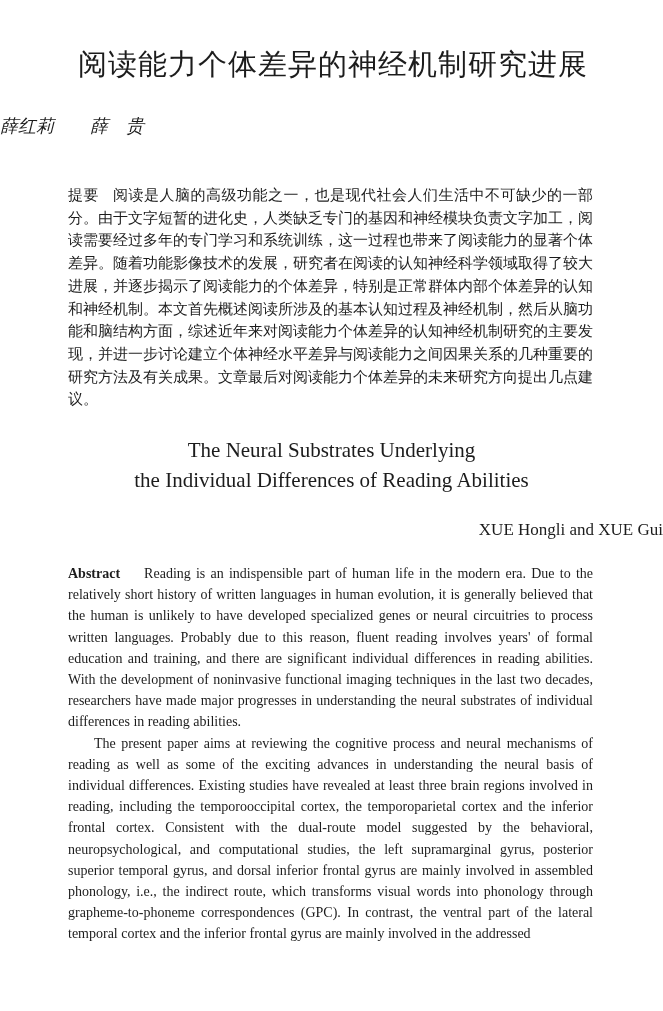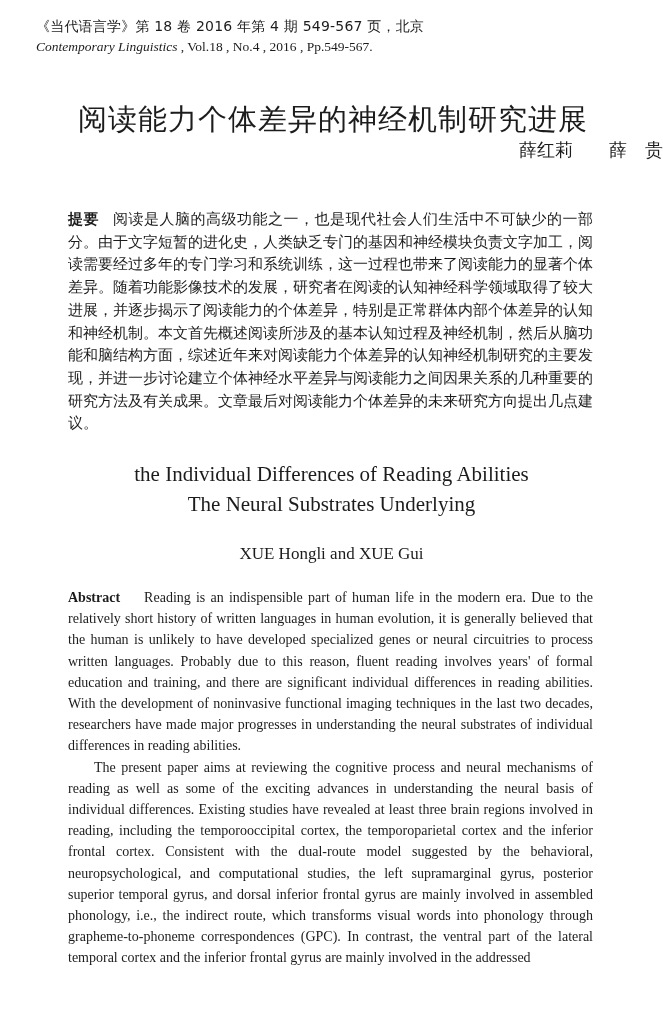--- a/index.html
+++ b/index.html
@@ -29,48 +29,49 @@
   
   .title-cn {
     margin: 45px 0 0 3px;
     text-align: center;
     font-family: "DejaVu Sans", sans-serif;
     font-weight: 500;
     font-size: 29px; line-height: 38px;
     letter-spacing: 1px;
   }
   .authors-cn {
-    text-align: right;
+    margin-top: 31px;
+    text-align: left;
     font-family: "DejaVu Sans", sans-serif;
-    font-size: 18px; line-height: 23px;
+    font-size: 18px; line-height: 23px; font-style: italic;
   }
 
   
   .abstract-cn {
     margin: 47px auto 0 68px;
     width: 525px;
     font-family: "DejaVu Sans", sans-serif;
     font-size: 15px; line-height: 22.7px;
     text-align: justify;
     text-justify: inter-character;
   }
   .abstract-cn p { margin: 0; }
-  .cn-label { font-weight: bold; margin-right: 14px; margin-top: 48px; }
+  .cn-label { font-weight: normal; margin-right: 14px; margin-top: 48px; }
 
   
   .title-en {
     margin-top: 25px;
     text-align: center;
     font-family: "Liberation Serif", serif;
     font-weight: normal;
     font-size: 21px; line-height: 29.5px;
   }
   .authors-en {
     margin-top: 24px;
-    text-align: center;
+    text-align: right;
     font-family: "Liberation Serif", serif;
     font-size: 17px; line-height: 21px;
   }
 
   
   .abstract-en {
     margin: 23px auto 0 68px;
     width: 525px;
     font-family: "Liberation Serif", serif;
     font-size: 14px; line-height: 21.2px;
@@ -78,40 +79,34 @@
   }
   .abstract-en p { margin: 0; }
   .en-label { font-weight: bold; margin-right: 24px; }
   .abstract-en .para-indent { text-indent: 26px; }
 </style>
 </head>
 <body>
 
 <div class="page">
 
-  <header class="jheader">
-    <div class="jheader-cn">《当代语言学》第 18 卷 2016 年第 4 期 549-567 页，北京</div>
-    <div class="jheader-en">
-      <span class="journal-name">Contemporary Linguistics</span><span> , Vol.18 , No.4 , 2016 , Pp.549-567.</span>
-    </div>
-  </header>
 
   <h1 class="title-cn">阅读能力个体差异的神经机制研究进展</h1>
 
   <div class="authors-cn">薛红莉　　薛　贵</div>
 
   <section class="abstract-cn">
     <p>
       <span class="cn-label">提要</span><span>阅读是人脑的高级功能之一，也是现代社会人们生活中不可缺少的一部分。由于文字短暂的进化史，人类缺乏专门的基因和神经模块负责文字加工，阅读需要经过多年的专门学习和系统训练，这一过程也带来了阅读能力的显著个体差异。随着功能影像技术的发展，研究者在阅读的认知神经科学领域取得了较大进展，并逐步揭示了阅读能力的个体差异，特别是正常群体内部个体差异的认知和神经机制。本文首先概述阅读所涉及的基本认知过程及神经机制，然后从脑功能和脑结构方面，综述近年来对阅读能力个体差异的认知神经机制研究的主要发现，并进一步讨论建立个体神经水平差异与阅读能力之间因果关系的几种重要的研究方法及有关成果。文章最后对阅读能力个体差异的未来研究方向提出几点建议。</span>
     </p>
   </section>
 
   <h2 class="title-en">
+    <div>The Neural Substrates Underlying</div>
     <div>the Individual Differences of Reading Abilities</div>
-    <div>The Neural Substrates Underlying</div>
   </h2>
 
   <div class="authors-en">XUE Hongli and XUE Gui</div>
 
   <section class="abstract-en">
     <p>
       <span class="en-label">Abstract</span><span>Reading is an indispensible part of human life in the modern era. Due to the relatively short history of written languages in human evolution, it is generally believed that the human is unlikely to have developed specialized genes or neural circuitries to process written languages. Probably due to this reason, fluent reading involves years' of formal education and training, and there are significant individual differences in reading abilities. With the development of noninvasive functional imaging techniques in the last two decades, researchers have made major progresses in understanding the neural substrates of individual differences in reading abilities.</span>
     </p>
     <p class="para-indent">The present paper aims at reviewing the cognitive process and neural mechanisms of reading as well as some of the exciting advances in understanding the neural basis of individual differences. Existing studies have revealed at least three brain regions involved in reading, including the temporooccipital cortex, the temporoparietal cortex and the inferior frontal cortex. Consistent with the dual-route model suggested by the behavioral, neuropsychological, and computational studies, the left supramarginal gyrus, posterior superior temporal gyrus, and dorsal inferior frontal gyrus are mainly involved in assembled phonology, i.e., the indirect route, which transforms visual words into phonology through grapheme-to-phoneme correspondences (GPC). In contrast, the ventral part of the lateral temporal cortex and the inferior frontal gyrus are mainly involved in the addressed</p>
   </section>

